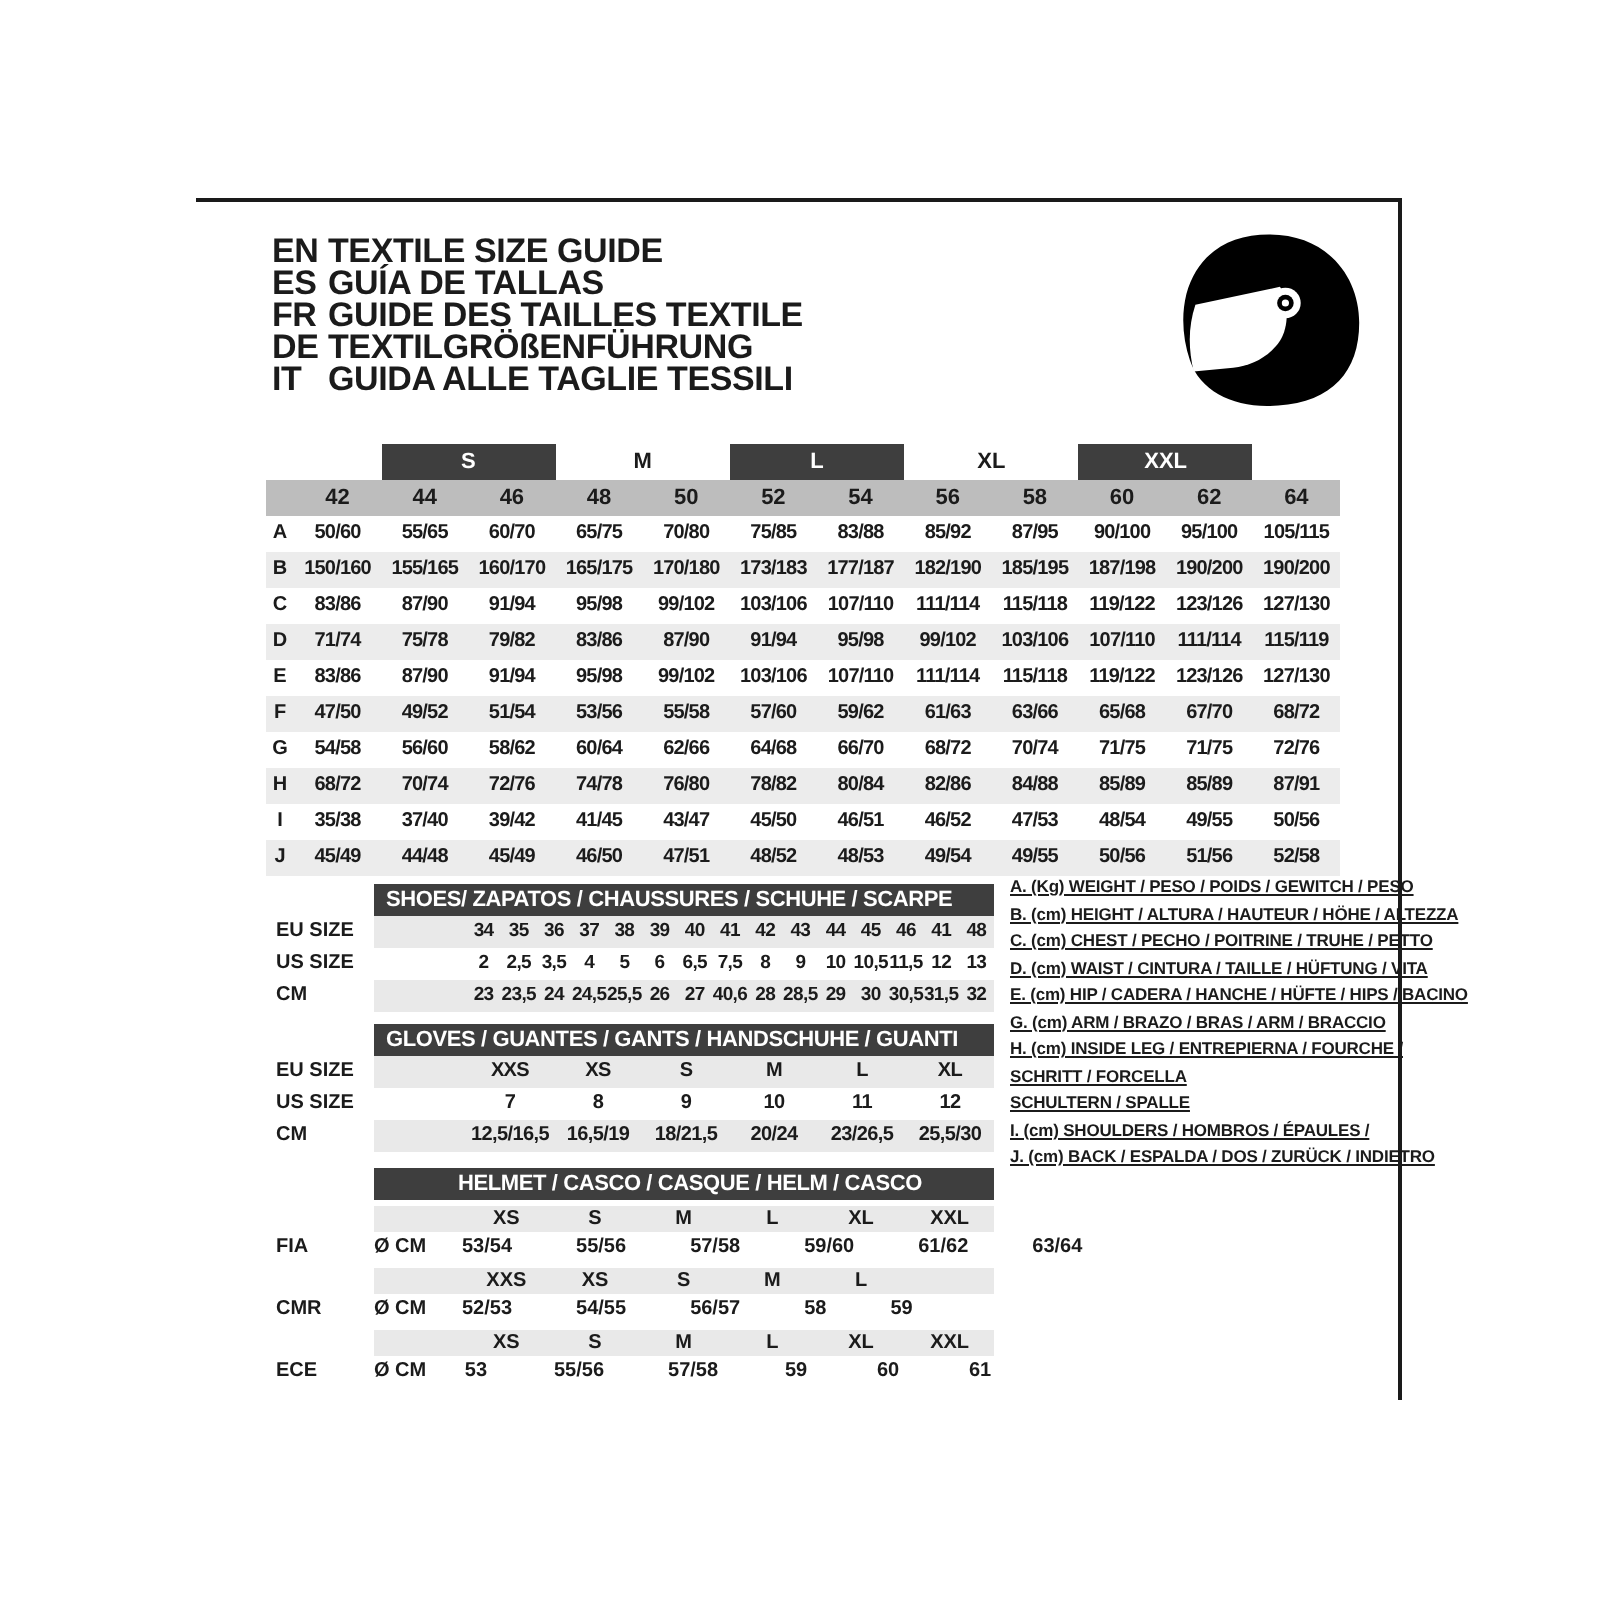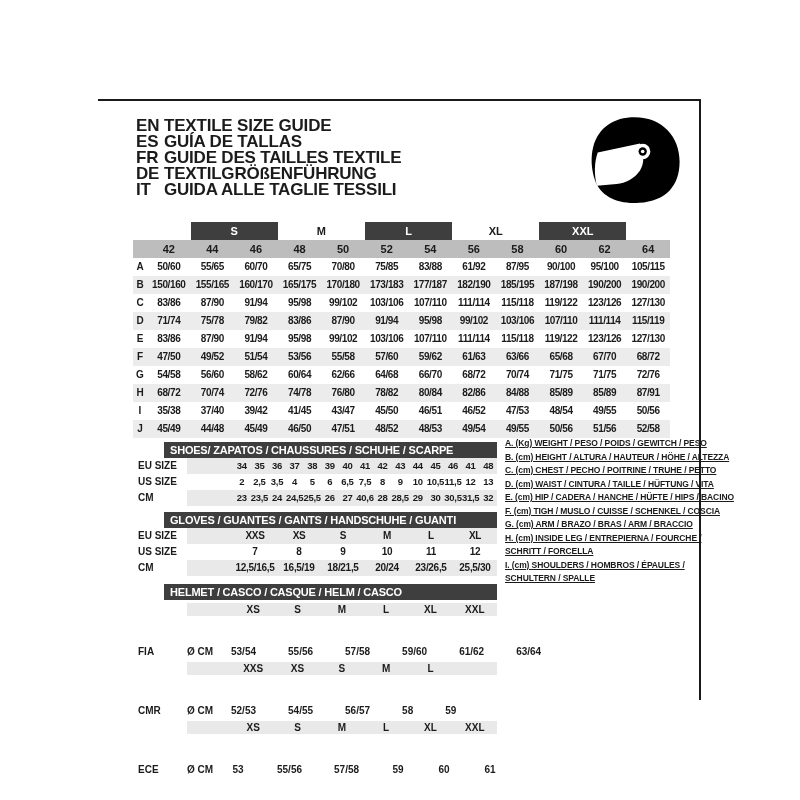--- a/index.html
+++ b/index.html
@@ -22,33 +22,33 @@
   .trow { display:grid; grid-template-columns:14px repeat(12,1fr); height:18px; line-height:18px; text-align:center; }
   .band { font-size:11px; }
   .band-dark { background:#3e3e3e; color:#ffffff; }
   .numrow { background:#bdbdbd; font-size:11px; }
   .drow { font-size:10px; letter-spacing:-0.4px; }
   .drow.alt { background:#ececec; }
   .letter { font-size:10px; letter-spacing:0; }
 
   
   .sections { position:absolute; left:138px; top:442px; width:359px; }
-  .sec-header { margin-left:26px; height:16px; line-height:16px; background:#3e3e3e; color:#fff;
+  .sec-header { margin-left:49px; height:16px; line-height:16px; background:#3e3e3e; color:#fff;
                 font-size:11px; font-weight:700; padding-left:6px; letter-spacing:-0.2px; }
   .sec-row  { display:flex; height:16px; line-height:16px; }
   .sec-label{ width:49px; font-size:10px; font-weight:700; }
   .sec-vals { width:310px; display:grid; text-align:center; font-weight:700; letter-spacing:-0.3px;padding-left:46px; }
   .cols15 { grid-template-columns:repeat(15,1fr); font-size:9.5px; }
   .cols6  { grid-template-columns:repeat(6,1fr);  font-size:10px; }
   .rowgray { background:#e9e9e9; }
-  .mt6 { margin-top:6px; } .mt8 { margin-top:8px; }
+  .mt6 { margin-top:6px; } .mt8 { margin-top:8px;text-align:center; }
 
   .helm-sizes { margin-left:49px; margin-top:3px; width:310px; height:13px; line-height:13px; background:#e9e9e9;
                 display:grid; grid-template-columns:44px repeat(6,1fr); font-size:10px; font-weight:700; text-align:center; }
-  .helm-valrow { display:flex; height:15px; line-height:15px;margin-top:28px; }
+  .helm-valrow { display:flex; height:15px; line-height:15px; }
   .helm-unit { width:44px; font-size:10px; font-weight:700; }
   .helm-grid { width:266px; display:grid; grid-template-columns:repeat(6,1fr); font-size:10px; font-weight:700; text-align:center;gap:32px; }
 
   
   .legend { position:absolute; left:505px; top:437px; width:197px; }
   .legend-line { height:13.5px; line-height:13.5px; font-size:8.5px; font-weight:700; letter-spacing:-0.1px; white-space:nowrap;text-decoration:underline; }
 </style>
 </head>
 <body>
 
@@ -112,21 +112,21 @@
     </div>
     <div class="trow drow">
       <div class="letter">A</div>
       <div>50/60</div>
       <div>55/65</div>
       <div>60/70</div>
       <div>65/75</div>
       <div>70/80</div>
       <div>75/85</div>
       <div>83/88</div>
-      <div>61/92</div>
+      <div>85/92</div>
       <div>87/95</div>
       <div>90/100</div>
       <div>95/100</div>
       <div>105/115</div>
     </div>
     <div class="trow drow alt">
       <div class="letter">B</div>
       <div>150/160</div>
       <div>155/165</div>
       <div>160/170</div>
@@ -429,19 +429,19 @@
       </div>
     </div>
 </div>
 
 <div class="legend">
     <div class="legend-line">A. (Kg) WEIGHT / PESO / POIDS / GEWITCH / PESO</div>
     <div class="legend-line">B. (cm) HEIGHT / ALTURA / HAUTEUR / HÖHE / ALTEZZA</div>
     <div class="legend-line">C. (cm) CHEST / PECHO / POITRINE / TRUHE / PETTO</div>
     <div class="legend-line">D. (cm) WAIST / CINTURA / TAILLE / HÜFTUNG / VITA</div>
     <div class="legend-line">E. (cm) HIP / CADERA / HANCHE / HÜFTE / HIPS /  BACINO</div>
-    <div class="legend-line">F. (cm) TIGH / MUSLO / CUISSE / SCHENKEL / COSCIA</div>
     <div class="legend-line">G. (cm) ARM  / BRAZO / BRAS / ARM / BRACCIO</div>
     <div class="legend-line">H. (cm) INSIDE LEG / ENTREPIERNA / FOURCHE /</div>
     <div class="legend-line">SCHRITT / FORCELLA</div>
+    <div class="legend-line">SCHULTERN / SPALLE</div>
     <div class="legend-line">I.  (cm) SHOULDERS / HOMBROS / ÉPAULES /</div>
-    <div class="legend-line">SCHULTERN / SPALLE</div>
+    <div class="legend-line">J. (cm) BACK / ESPALDA / DOS / ZURÜCK / INDIETRO</div>
   </div>
 
 </body></html>

